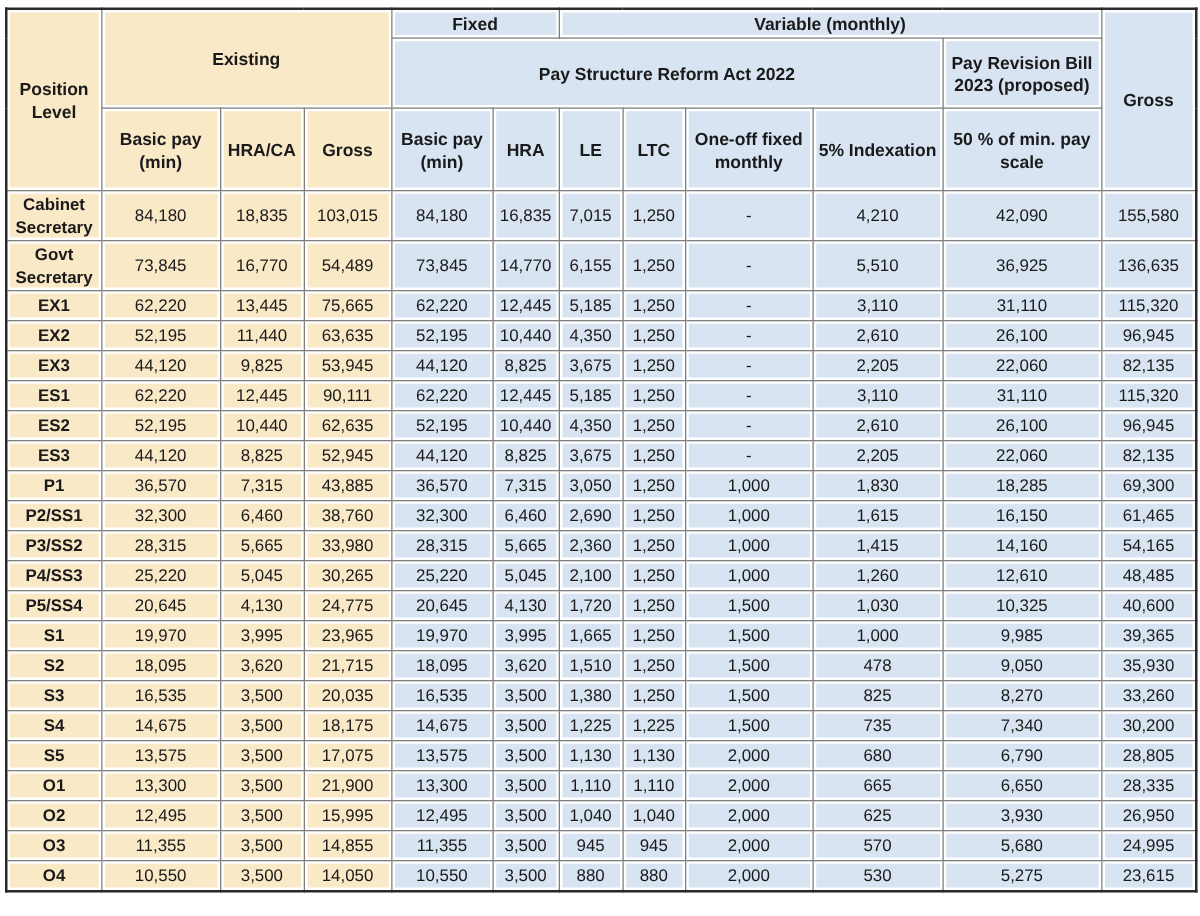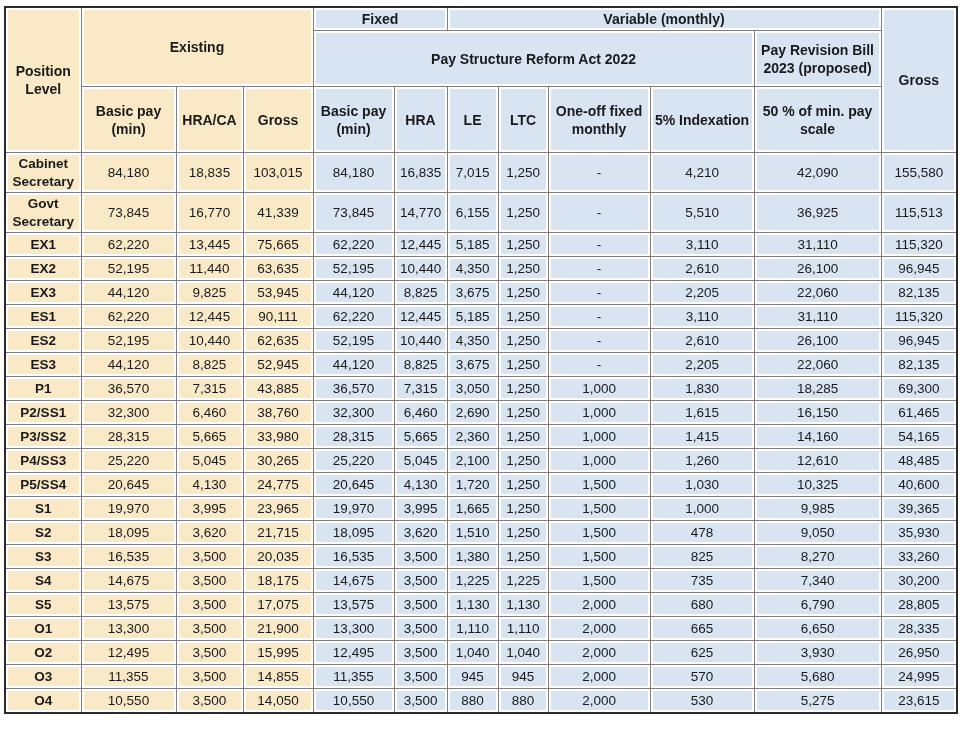--- a/index.html
+++ b/index.html
@@ -106,29 +106,29 @@
           <td class="blue">1,250</td>
           <td class="blue">-</td>
           <td class="blue">4,210</td>
           <td class="blue sec-r">42,090</td>
           <td class="blue strong">155,580</td>
         </tr>
         <tr>
           <td class="cream pos">Govt Secretary</td>
           <td class="cream">73,845</td>
           <td class="cream">16,770</td>
-          <td class="cream strong sec-r">41,339</td>
+          <td class="cream strong sec-r">54,489</td>
           <td class="blue">73,845</td>
           <td class="blue">14,770</td>
           <td class="blue">6,155</td>
           <td class="blue">1,250</td>
           <td class="blue">-</td>
           <td class="blue">5,510</td>
           <td class="blue sec-r">36,925</td>
-          <td class="blue strong">115,513</td>
+          <td class="blue strong">136,635</td>
         </tr>
         <tr>
           <td class="cream pos">EX1</td>
           <td class="cream">62,220</td>
           <td class="cream">13,445</td>
           <td class="cream strong sec-r">75,665</td>
           <td class="blue">62,220</td>
           <td class="blue">12,445</td>
           <td class="blue">5,185</td>
           <td class="blue">1,250</td>

